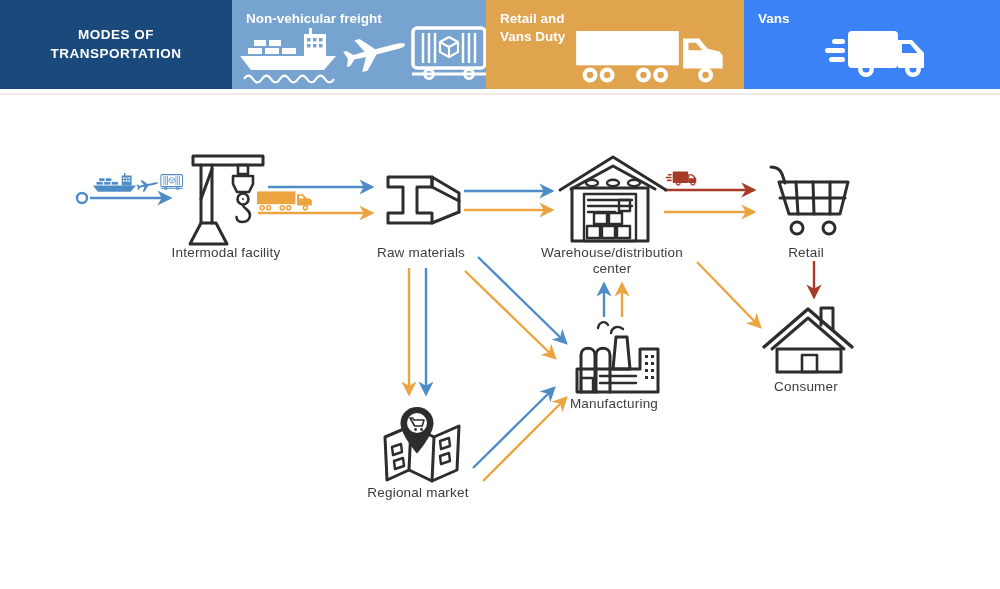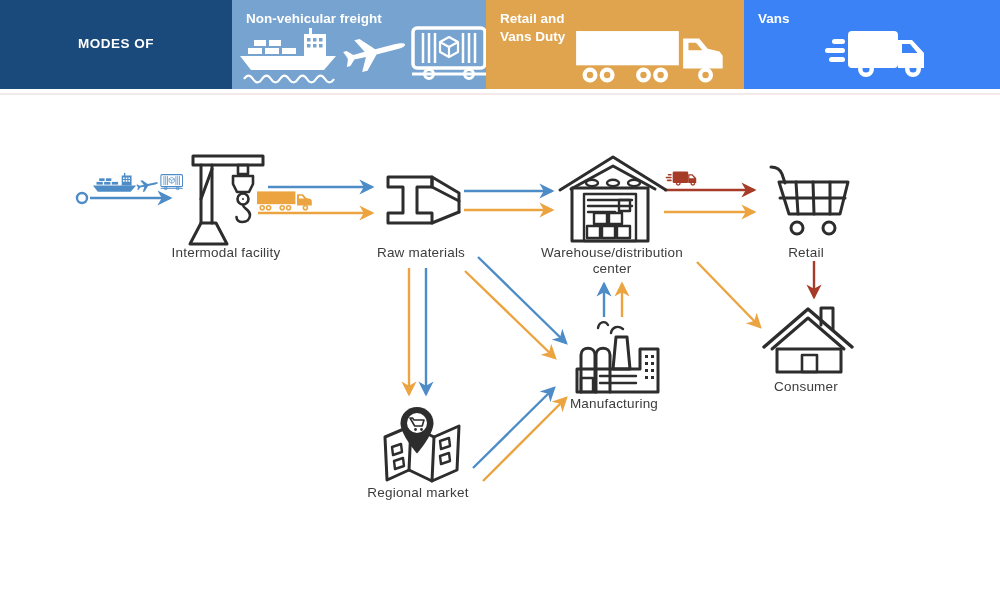--- a/index.html
+++ b/index.html
@@ -81,20 +81,21 @@
       <path fill="currentColor" fill-rule="evenodd" d="M38,43 a8,8 0 1,0 16,0 a8,8 0 1,0 -16,0 Z M42.5,43 a3.5,3.5 0 1,0 7,0 a3.5,3.5 0 1,0 -7,0 Z"></path>
       <path fill="currentColor" fill-rule="evenodd" d="M85,43 a8,8 0 1,0 16,0 a8,8 0 1,0 -16,0 Z M89.5,43 a3.5,3.5 0 1,0 7,0 a3.5,3.5 0 1,0 -7,0 Z"></path>
     </symbol>
   </defs>
 </svg>
 
 <div class="header">
   <div class="sec sec-modes">
     <div class="ttl">
       <div>MODES OF</div>
+      <div>TRANSPORTATION</div>
     </div>
   </div>
   <div class="sec sec-nonveh">
     <div class="sec-label">Non-vehicular freight</div>
     <svg class="hicon" style="left:6px;top:26px;color:#ffffff" width="100" height="60">
       <use href="#ship" width="100" height="50" y="0"></use>
       <path d="M6,53 c3,-4.5 6,-4.5 9,0 c3,4.5 6,4.5 9,0 c3,-4.5 6,-4.5 9,0 c3,4.5 6,4.5 9,0 c3,-4.5 6,-4.5 9,0 c3,4.5 6,4.5 9,0 c3,-4.5 6,-4.5 9,0 c3,4.5 6,4.5 9,0 c3,-4.5 6,-4.5 9,0 c3,4.5 6,4.5 9,0" stroke="#ffffff" stroke-width="2.2" fill="none"></path>
     </svg>
     <svg class="hicon" style="left:110px;top:22px;color:#ffffff" width="66" height="60">
       <use href="#plane" width="66" height="40" y="10" transform="rotate(-14 33 30)"></use>

